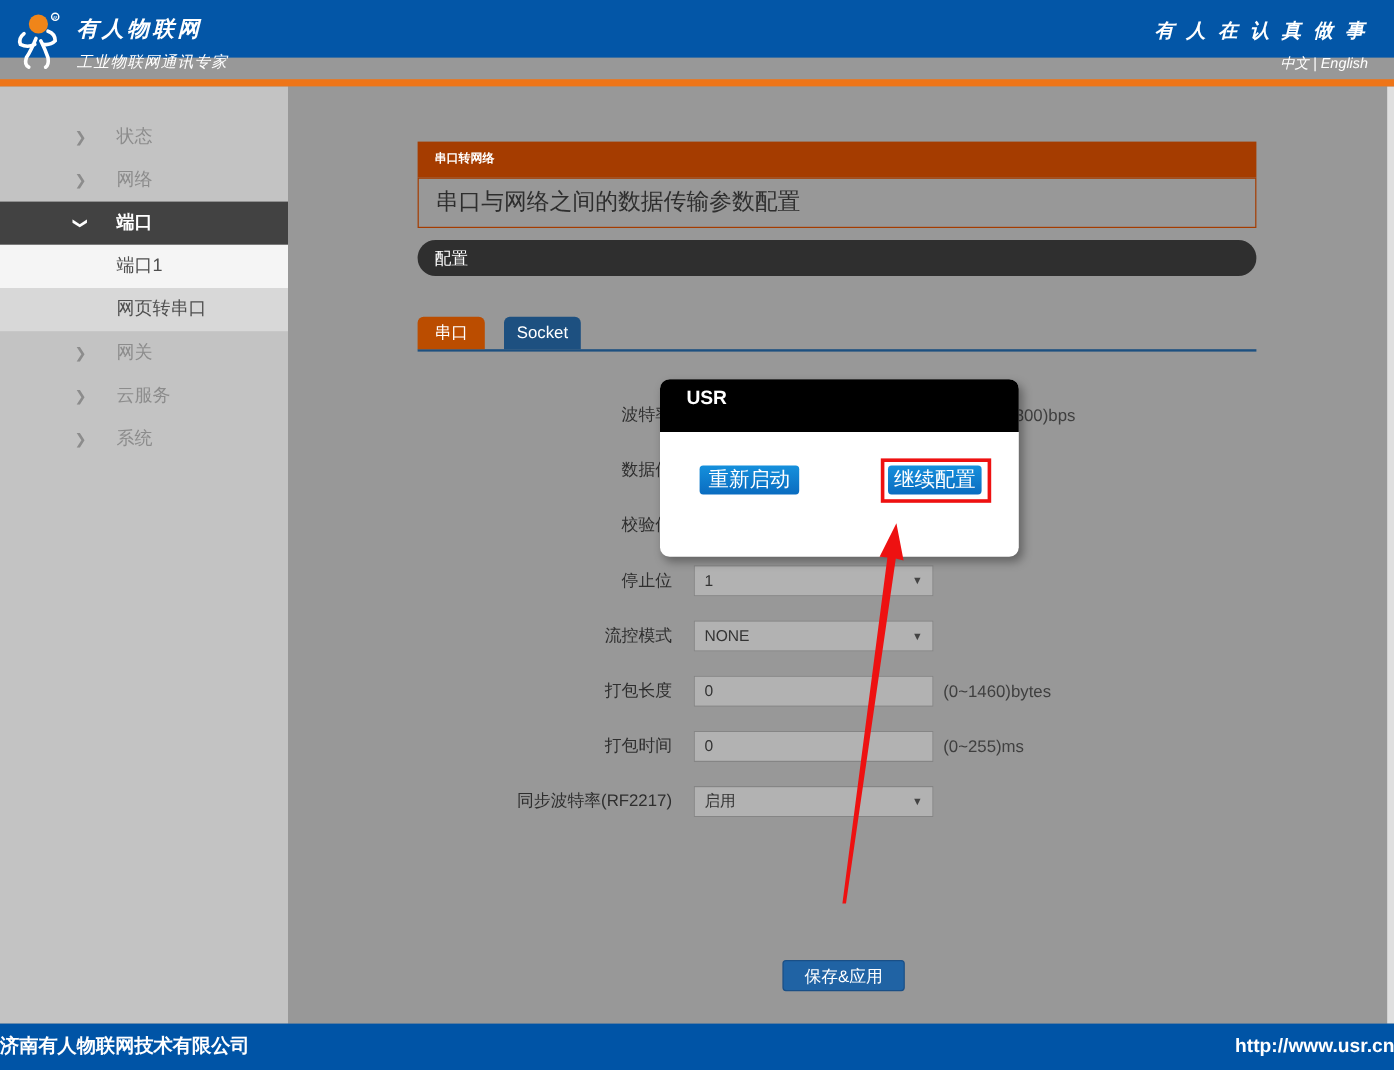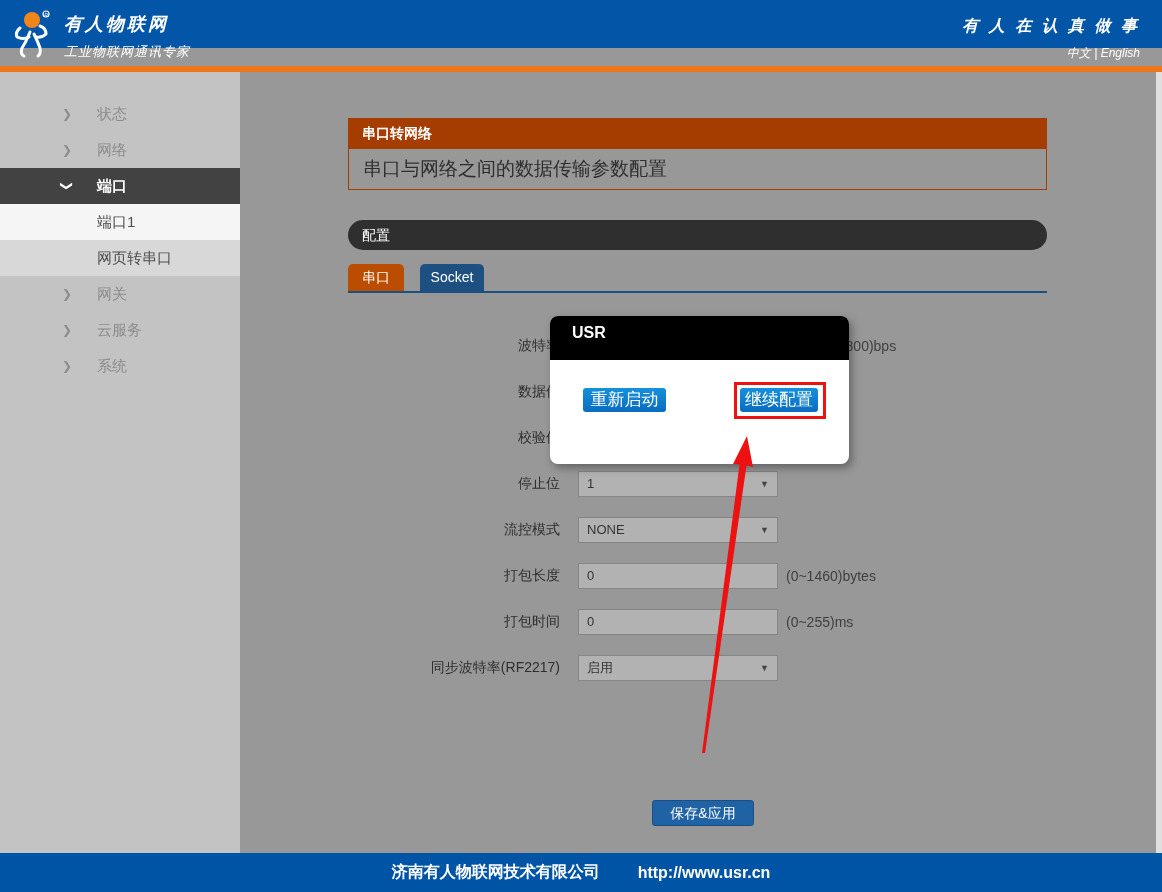--- a/index.html
+++ b/index.html
@@ -33,26 +33,26 @@
   .side-item .lbl { position:absolute; left:85px; top:0;margin-left:12px; }
   .side-item.first { margin-top:24px; }
   .side-item.active-parent { background:#424242; color:#fff; font-weight:bold; }
   .side-item.sub { color:#4e4e4e; background:#f5f5f5; }
   .side-item.sub2 { color:#4e4e4e; background:#d8d8d8; }
   .chev-down { display:inline-block; transform:rotate(90deg); }
 
   
   .main { left:240px; top:72px; width:916px; height:781px; background:#989898; z-index:1; }
   .panel-title { position:absolute; left:108px; top:46px; width:699px; height:30px;
-                 background:#a53c00; color:#fff; font-weight:bold; font-size:14px;
+                 background:#a53c00; color:#fff; font-weight:bold; font-size:10px;
                  line-height:30px; padding-left:14px; }
   .panel-desc { position:absolute; left:108px; top:76px; width:699px; height:42px;
                 border:1px solid #a53c00; color:#2e2e2e; font-size:19px;
                 line-height:40px; padding-left:14px; }
-  .section-bar { position:absolute; left:108px; top:148px; width:699px; height:30px;
+  .section-bar { position:absolute; left:108px; top:128px; width:699px; height:30px;
                  background:#2f2f2f; color:#fff; font-size:14px; line-height:30px;
                  padding-left:14px;border-radius:15px; }
   .tabs { position:absolute; left:108px; top:192px; width:699px; height:29px;
           border-bottom:2px solid #1d5080; }
   .tab { position:absolute; bottom:0; height:27px; line-height:27px; text-align:center;
          font-size:14px; color:#fff; border-radius:5px 5px 0 0; cursor:pointer; }
   .tab-serial { left:0; width:56px; background:#bb4d00; }
   .tab-socket { left:72px; width:64px; background:#1d5080; }
 
   
@@ -83,21 +83,21 @@
   .dlg-restart { left:33px; width:83px; }
   .dlg-continue { left:190px; width:78px; }
   .red-box { position:absolute; left:184px; top:66px; width:92px; height:37px;
              border:3px solid #ee1111; }
 
   
   .arrow-svg { left:0; top:0; width:1162px; height:892px; z-index:20; pointer-events:none; }
 
   
   .footer { left:0; top:853px; width:1162px; height:39px; background:#0054a6; z-index:5;
-            display:flex; align-items:center; justify-content:center; gap:38px;
+            display:flex; align-items:center; justify-content:space-between; gap:38px;
             color:#fff; font-size:16px; font-weight:bold; }
   .footer a { color:#fff; text-decoration:none; }
 </style>
 </head>
 <body>
 
 <div class="abs header">
   <div class="abs logo">
     <svg width="50" height="52" viewBox="0 0 50 52">
       <circle cx="22" cy="12" r="8" fill="#f08519"></circle>

